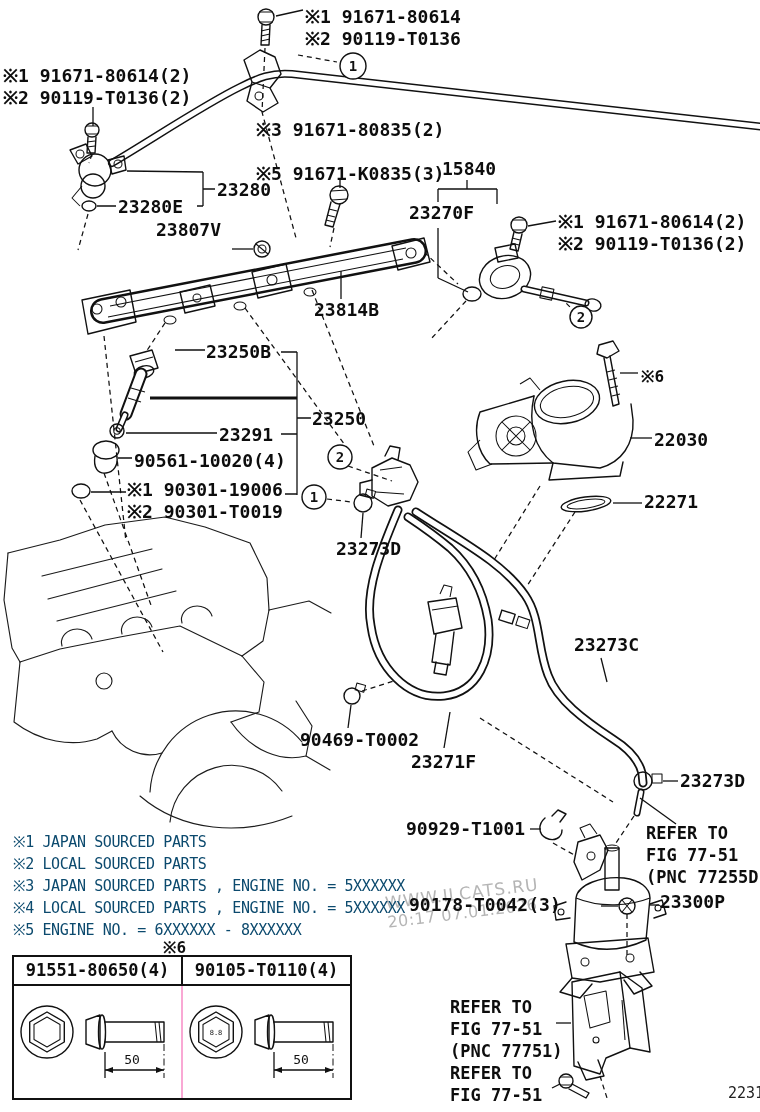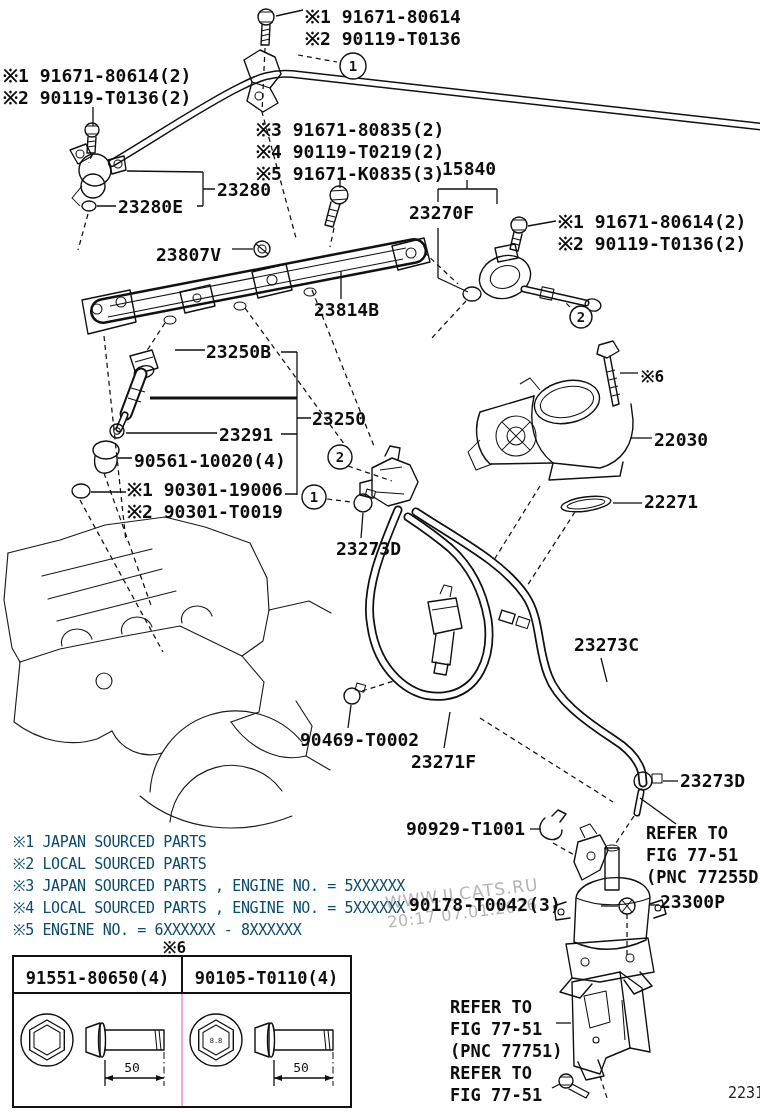--- a/index.html
+++ b/index.html
@@ -32,21 +32,21 @@
   .code { position:absolute; z-index:4; left:688px; top:1084px; font:15px "DejaVu Sans Mono",monospace; color:#222;margin-left:40px; }
   .wm { position:absolute; z-index:3; left:384px; top:893px; color:#b5b5b5;
         transform:rotate(-7deg); transform-origin:0 0; line-height:19px; }
   .wm .l1 { font:17px "DejaVu Sans",sans-serif; letter-spacing:1px; }
   .wm .l2 { font:16px "DejaVu Sans",sans-serif; letter-spacing:.5px; }
 
   
   .tbl-title { position:absolute; z-index:4; left:163px; top:936px; font:bold 16px "DejaVu Sans Mono",monospace; color:#111; }
   .btable { position:absolute; z-index:2; left:12px; top:955px; width:336px; border:2px solid #111; background:#fff; }
   .btable .hdr { display:flex; border-bottom:2px solid #111; }
-  .btable .hcell { flex:1; text-align:center; font:bold 17px "DejaVu Sans Mono",monospace; color:#0d0d0d; padding:11px 0 4px; }
+  .btable .hcell { flex:1; text-align:center; font:bold 17px "DejaVu Sans Mono",monospace; color:#0d0d0d; padding:3px 0 4px; }
   .btable .hcell + .hcell { border-left:2px solid #111; }
   .btable .bodyr { display:flex; height:112px; }
   .btable .bcell { flex:1; position:relative; }
   .btable .bcell + .bcell { border-left:2px solid #f9a8d4; }
 </style>
 </head>
 <body>
 
 <div class="canvas">
 
@@ -335,27 +335,26 @@
     </g>
   </svg>
 
   <div class="pn" style="left:305px;top:4px">※1 91671-80614</div>
   <div class="pn" style="left:305px;top:26px">※2 90119-T0136</div>
   <div class="pn" style="left:3px;top:63px">※1 91671-80614(2)</div>
   <div class="pn" style="left:3px;top:85px">※2 90119-T0136(2)</div>
   <div class="pn" style="left:217px;top:179px">23280</div>
   <div class="pn" style="left:118px;top:196px">23280E</div>
   <div class="pn" style="left:256px;top:117px">※3 91671-80835(2)</div>
-  <div class="pn" style="left:256px;top:139px">※4 90119-T0219(2)</div>
   <div class="pn" style="left:256px;top:161px">※5 91671-K0835(3)</div>
   <div class="pn" style="left:442px;top:158px">15840</div>
   <div class="pn" style="left:409px;top:202px">23270F</div>
   <div class="pn" style="left:558px;top:209px">※1 91671-80614(2)</div>
   <div class="pn" style="left:558px;top:231px">※2 90119-T0136(2)</div>
-  <div class="pn" style="left:156px;top:244px">23807V</div>
+  <div class="pn" style="left:156px;top:219px">23807V</div>
   <div class="pn" style="left:314px;top:299px">23814B</div>
   <div class="pn" style="left:206px;top:341px">23250B</div>
   <div class="pn" style="left:312px;top:408px">23250</div>
   <div class="pn" style="left:219px;top:424px">23291</div>
   <div class="pn" style="left:134px;top:450px">90561-10020(4)</div>
   <div class="pn" style="left:127px;top:477px">※1 90301-19006</div>
   <div class="pn" style="left:127px;top:499px">※2 90301-T0019</div>
   <div class="pn sm" style="left:641px;top:365px">※6</div>
   <div class="pn" style="left:654px;top:429px">22030</div>
   <div class="pn" style="left:644px;top:491px">22271</div>

